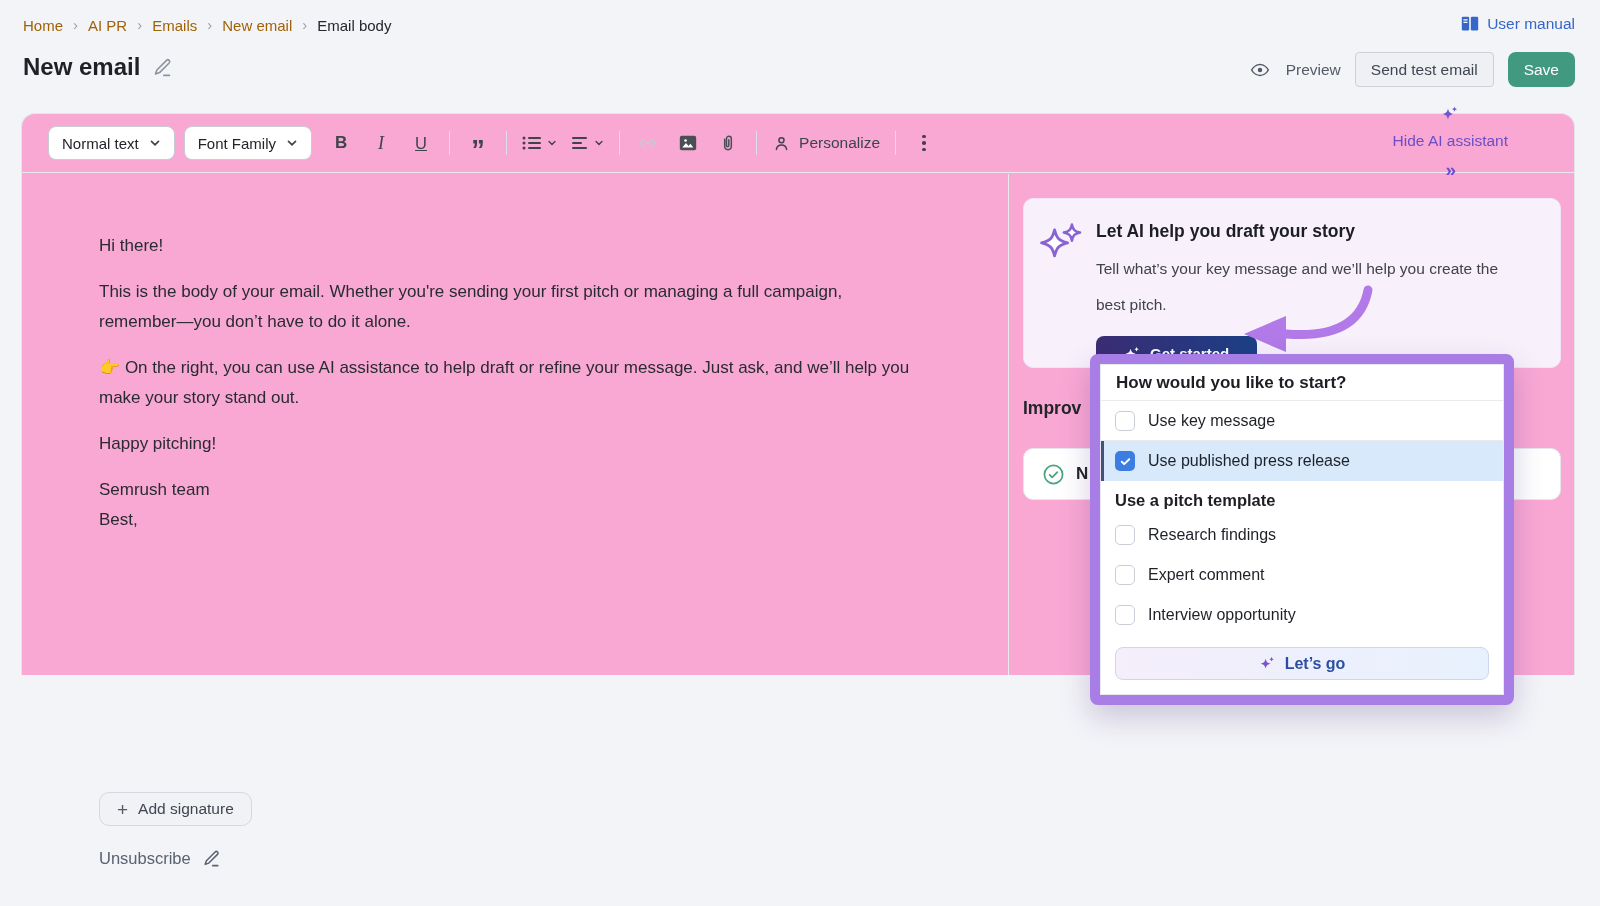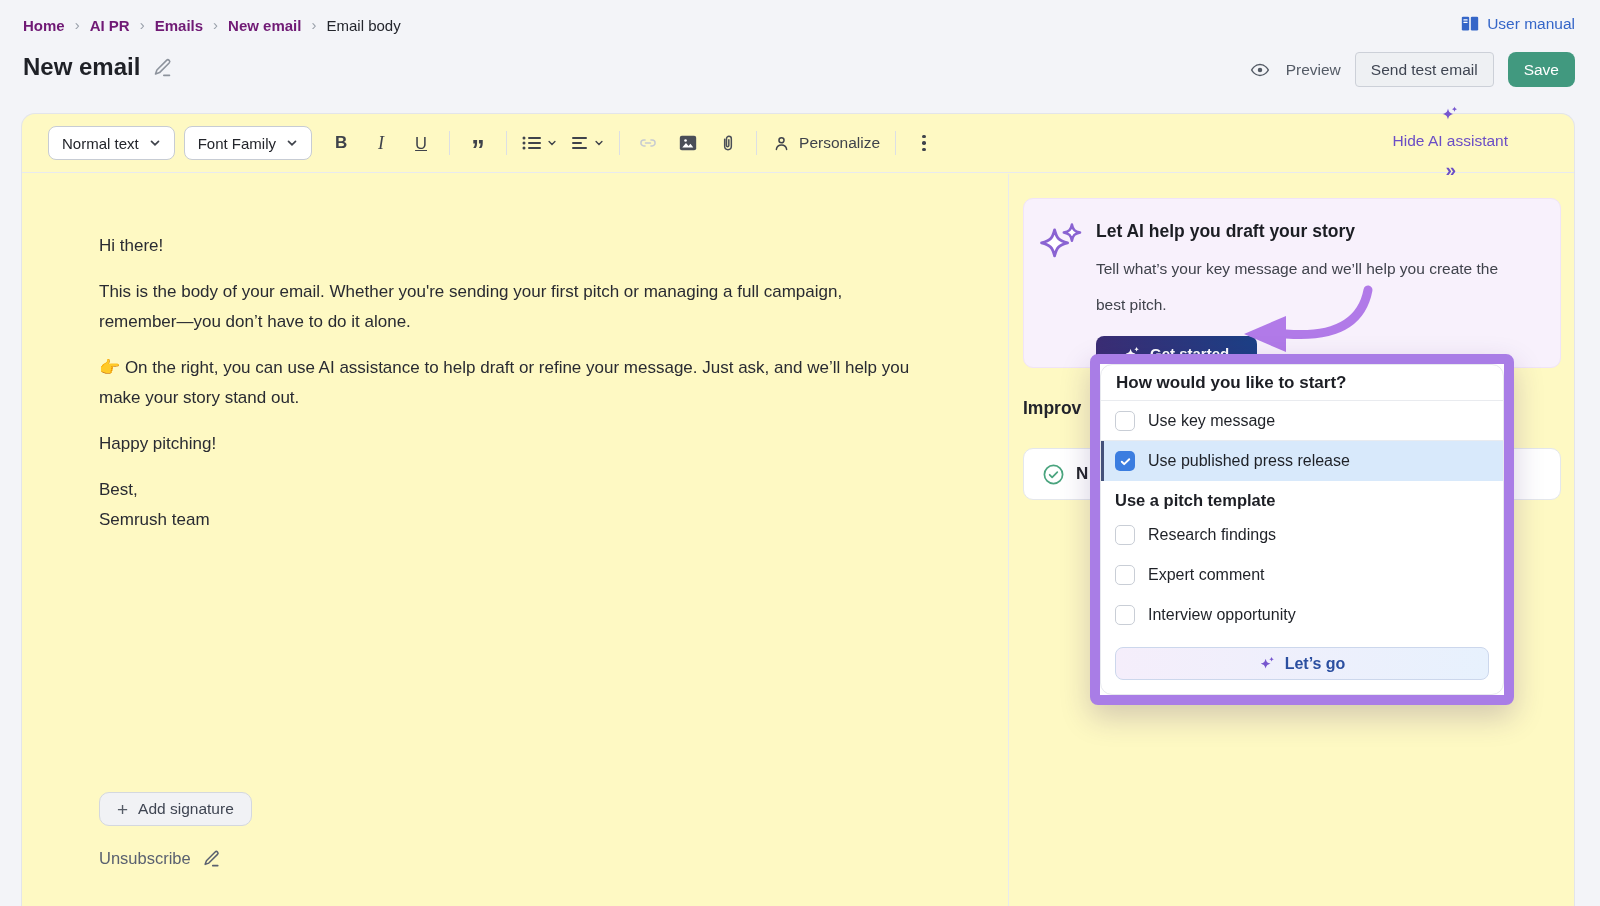--- a/index.html
+++ b/index.html
@@ -2,34 +2,34 @@
 <html><head>
 <meta charset="utf-8">
 <style>
   * { box-sizing: border-box; margin: 0; padding: 0; }
   html,body { width:1600px; height:906px; }
   body { font-family:"Liberation Sans", sans-serif; background:#f3f4f8; position:relative; overflow:hidden; color:#23252b; }
 
   
   .topbar { position:absolute; left:0; top:0; right:0; height:113px; }
   .bc-row { position:absolute; left:23px; top:17px; display:flex; align-items:center; gap:10px; font-size:15px; }
-  .bc-link { color:#701a75; text-decoration:none; cursor:pointer;font-weight:bold; }
+  .bc-link { color:#a16207; text-decoration:none; cursor:pointer; }
   .bc-sep { color:#9aa1ab; font-size:15px; transform:translateY(-1px); }
   .bc-current { color:#24262d; }
   .user-manual { position:absolute; right:25px; top:15px; display:flex; align-items:center; gap:7px; color:#3566c8; font-size:15.5px; cursor:pointer; }
   .title-row { position:absolute; left:23px; top:53px; display:flex; align-items:center; gap:12px; }
   .page-title { font-size:24px; font-weight:700; color:#1f2127; }
   .edit-pencil { color:#8d939d; cursor:pointer; display:flex; }
   .actions-row { position:absolute; right:25px; top:52px; display:flex; align-items:center; gap:14px; }
   .preview-btn { display:flex; align-items:center; gap:16px; color:#545b66; font-size:15.5px; background:none; border:none; cursor:pointer; font-family:inherit; }
   .btn-secondary { height:35px; padding:0 15px; border:1px solid #ccd0d8; border-radius:4px; background:#eef0f3; color:#3f4552; font-size:15.5px; cursor:pointer; font-family:inherit; }
   .btn-save { height:35px; padding:0 16px; border:none; border-radius:8px; background:#41997f; color:#fff; font-size:15.5px; cursor:pointer; font-family:inherit; }
 
   
-  .card { position:absolute; left:21px; top:113px; width:1554px; height:793px; background:#fef9c3; border:1px solid #e3e5ea; border-bottom:none; border-radius:14px 14px 0 0; }
+  .card { position:absolute; left:21px; top:113px; width:1554px; height:562px; background:#f9a8d4; border:1px solid #e3e5ea; border-bottom:none; border-radius:14px 14px 0 0; }
 
   
   .toolbar { display:flex; align-items:center; height:59px; padding:0 26px; border-bottom:1px solid #e8eaee; }
   .dd { display:flex; align-items:center; gap:10px; height:34px; padding:0 13px; border:1px solid #c7ccd4; border-radius:8px; background:#fff; font-size:15px; color:#23252b; cursor:pointer; margin-right:9px; font-family:inherit; }
   .tb-btn { display:flex; align-items:center; justify-content:center; min-width:26px; height:30px; background:none; border:none; cursor:pointer; color:#3f434b; margin:0 7px; font-family:inherit; }
   .tb-b { font-weight:700; font-size:17px; }
   .tb-i { font-style:italic; font-family:"Liberation Serif", serif; font-size:18px; }
   .tb-u { text-decoration:underline; font-size:16.5px; }
   .tb-quote { font-size:27px; font-weight:700; line-height:10px; padding-top:14px; }
   .tb-sep { width:1px; height:24px; background:#dcdfe5; margin:0 8px; }
@@ -58,21 +58,21 @@
   .get-started { margin-top:13px; display:inline-flex; align-items:center; gap:9px; height:34px; padding:0 28px; border:none; border-radius:8px; background:linear-gradient(90deg,#3b2d74,#1c4086); color:#fff; font-size:15px; font-weight:700; cursor:pointer; font-family:inherit; }
 
   .arrow-svg { position:absolute; left:213px; top:108px; z-index:4; pointer-events:none; }
 
   .improve-heading { position:absolute; left:14px; top:224px; font-size:17.5px; font-weight:700; color:#23252b; z-index:1; }
   .behind-card { position:absolute; left:14px; top:274px; width:538px; height:52px; border:1px solid #e4e7ec; border-radius:10px; background:#fff; display:flex; align-items:center; gap:11px; padding-left:18px; z-index:1; }
   .behind-card .n { font-size:17px; font-weight:700; color:#23252b; }
 
   
   .popup { position:absolute; left:81px; top:180px; width:424px; height:351px; border:10px solid #a97de6; border-radius:8px; background:#fff; z-index:5; box-shadow:0 12px 30px rgba(60,30,110,0.22); }
-  .popup-inner { width:100%; height:100%; border:1px solid #e7e9ee; border-radius:12px; overflow:hidden; display:flex; flex-direction:column; }
+  .popup-inner { width:100%; height:100%; border:1px solid #e7e9ee; border-radius:0; overflow:hidden; display:flex; flex-direction:column; }
   .popup-title { padding:8px 15px 7px; font-size:17px; font-weight:700; color:#1d1f25; border-bottom:1px solid #e9ebef; }
   .opt-row { display:flex; align-items:center; gap:13px; height:40px; padding:0 14px; font-size:16px; color:#1e2127; cursor:pointer; }
   .opt-row.selected { background:#d8e9fb; border-left:3px solid #44517a; padding-left:11px; }
   .opt-row.divided { border-bottom:1px solid #e9ebef; }
   .group-title { padding:10px 14px 5px; font-size:16.5px; font-weight:700; color:#1d1f25; }
   .checkbox { width:20px; height:20px; border-radius:5px; border:1.5px solid #c9ced6; background:#fff; flex:0 0 auto; display:flex; align-items:center; justify-content:center; }
   .checkbox.checked { border:none; background:#3b7de0; }
   .lets-go { margin:12px 14px 13px; height:33px; border:1px solid #ccd7ec; border-radius:8px; background:linear-gradient(90deg,#f5eefb,#e7f1fd); color:#2b4fa0; font-size:16px; font-weight:700; display:flex; align-items:center; justify-content:center; gap:9px; cursor:pointer; font-family:inherit; }
 
   svg { display:block; }
@@ -251,22 +251,22 @@
     </button>
   </div>
 
   <div class="editor">
     <div class="editor-canvas">
       <p>Hi there!</p>
       <p>This is the body of your email. Whether you're sending your first pitch or managing a full campaign, remember—you don’t have to do it alone.</p>
       <p>👉 On the right, you can use AI assistance to help draft or refine your message. Just ask, and we’ll help you make your story stand out.</p>
       <p>Happy pitching!</p>
       <p>
+        <span style="display:block">Semrush team</span>
         <span style="display:block">Best,</span>
-        <span style="display:block">Semrush team</span>
       </p>
     </div>
 
     <button class="add-signature">
       <span class="plus">+</span>
       <span>Add signature</span>
     </button>
 
     <div class="unsubscribe">
       <span>Unsubscribe</span>

